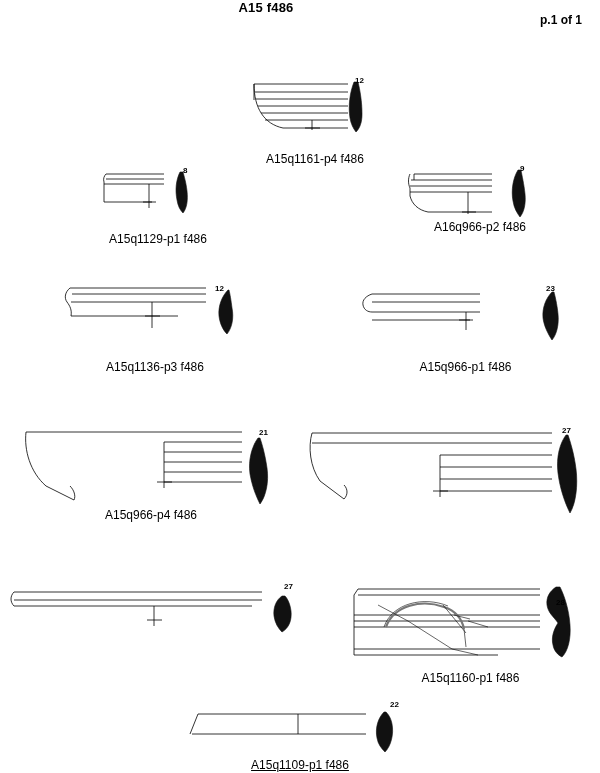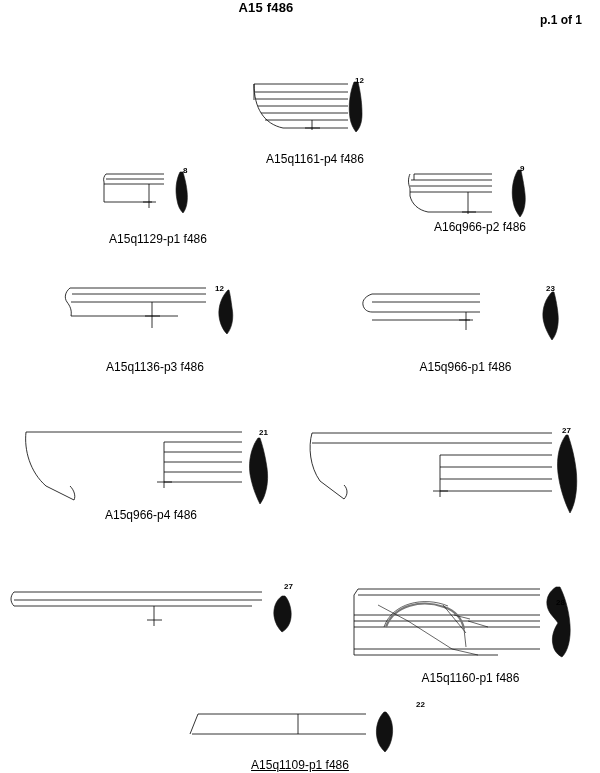--- a/index.html
+++ b/index.html
@@ -244,17 +244,17 @@
 
   <div class="fig" style="left:180px; top:700px; width:240px; height:70px;">
     <svg width="240" height="56" viewBox="0 0 240 56">
       <g fill="none" stroke="#000" stroke-width="0.8">
         <path d="M10,34 L18,14 L186,14"></path>
         <path d="M12,34 L186,34"></path>
         <path d="M118,34 L118,14"></path>
       </g>
       <path d="M204,12 C198,18 195,28 197,38 C198,44 201,48 205,52 C211,46 214,34 212,24 C211,18 208,14 206,12 Z" fill="#111" stroke="#111" stroke-width="0.6"></path>
     </svg>
-    <div class="fabric-num" style="left:204px; top:0px;padding-left:32px;">22</div>
+    <div class="fabric-num" style="left:178px; top:0px;padding-left:32px;">22</div>
     <div class="fig-label" style="top:58px;text-decoration:underline;">A15q1109-p1 f486</div>
   </div>
 
 </div>
 
 </body></html>

